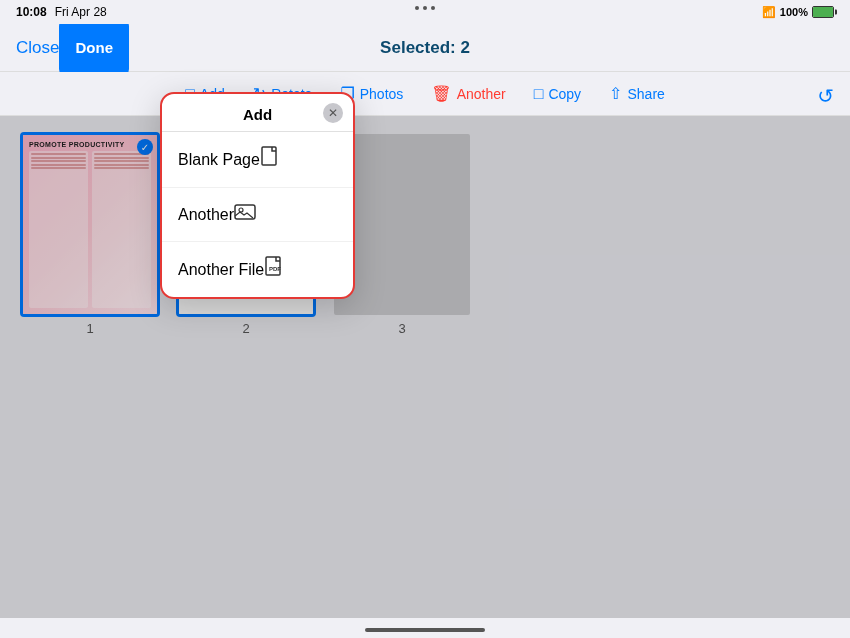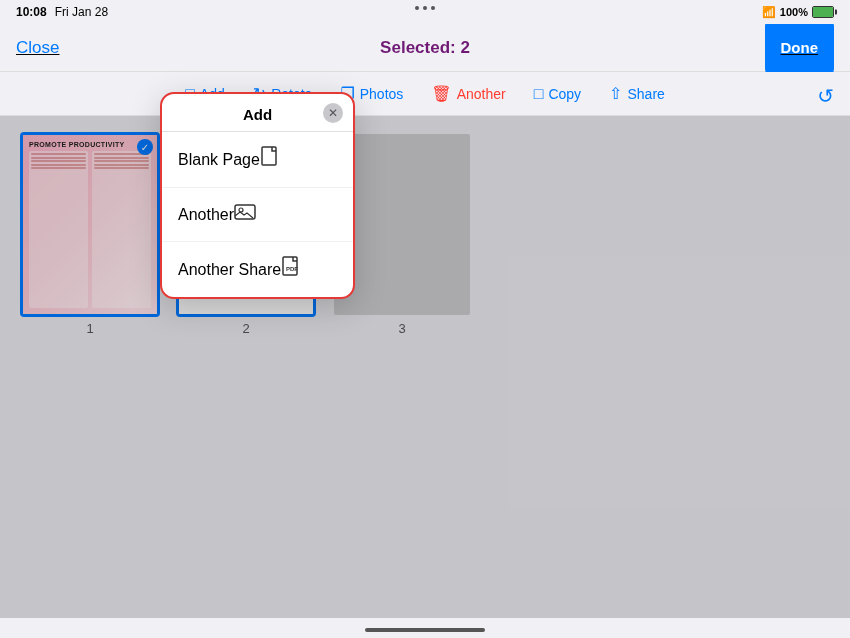--- a/index.html
+++ b/index.html
@@ -60,36 +60,35 @@
     }
 
     
     .toolbar {
       position: absolute;
       top: 24px; left: 0; right: 0;
       height: 48px;
       background: #f0f0f5;
       display: flex;
       align-items: center;
-      justify-content: space-between;
+      justify-content: flex-start;
       padding: 0 16px;
       border-bottom: 1px solid #ddd;
-      text-decoration: underline;
     }
     .toolbar-close {
       font-size: 17px;
       color: #007aff;
       cursor: pointer;
       background: none;
       border: none;
     }
     .toolbar-title {
       font-size: 17px;
       font-weight: 600;
-      color: #701a75;
+      color: #0c4a6e;
       position: absolute;
       left: 50%;
       transform: translateX(-50%);
     }
     .toolbar-done {
       background: #007aff;
       color: white;
       border: none;
       border-radius: 8px;
       padding: 21px 16px;
@@ -336,21 +335,21 @@
       background: #555;
       border-radius: 50%;
     }
   </style>
 </head>
 <body>
 
 <div class="status-bar">
   <div style="display:flex;align-items:flex-end;gap:2px;">
     <span class="status-time">10:08</span>
-    <span class="status-date">Fri Jan 28</span>
+    <span class="status-date">Fri Apr 28</span>
   </div>
   <div class="three-dots">
     <div class="dot"></div>
       <div class="dot"></div>
       <div class="dot"></div>
   </div>
   <div class="status-right">
     <span style="font-size:11px;">📶</span>
     <span style="font-size:11px;">100%</span>
     <div class="battery-box">
@@ -474,21 +473,21 @@
     <span class="modal-item-label">Another</span>
     <span class="modal-item-icon">
       <svg width="22" height="20" viewBox="0 0 22 20" fill="none">
         <rect x="1" y="3" width="20" height="14" rx="2" stroke="#333" stroke-width="1.5"></rect>
         <circle cx="7" cy="8" r="2" stroke="#333" stroke-width="1.2"></circle>
         <path d="M1 14l5-4 4 3 3-2 6 5" stroke="#333" stroke-width="1.2" fill="none"></path>
       </svg>
     </span>
   </div>
   <div class="modal-item">
-    <span class="modal-item-label">Another Share</span>
+    <span class="modal-item-label">Another File</span>
     <span class="modal-item-icon">
       <svg width="20" height="22" viewBox="0 0 20 22" fill="none">
         <rect x="2" y="1" width="14" height="18" rx="1" stroke="#333" stroke-width="1.5"></rect>
         <path d="M12 1v4h4" stroke="#333" stroke-width="1.5" fill="none"></path>
         <text x="5" y="15" font-size="6" fill="#333" font-weight="bold">PDF</text>
       </svg>
     </span>
   </div>
 </div>
 

